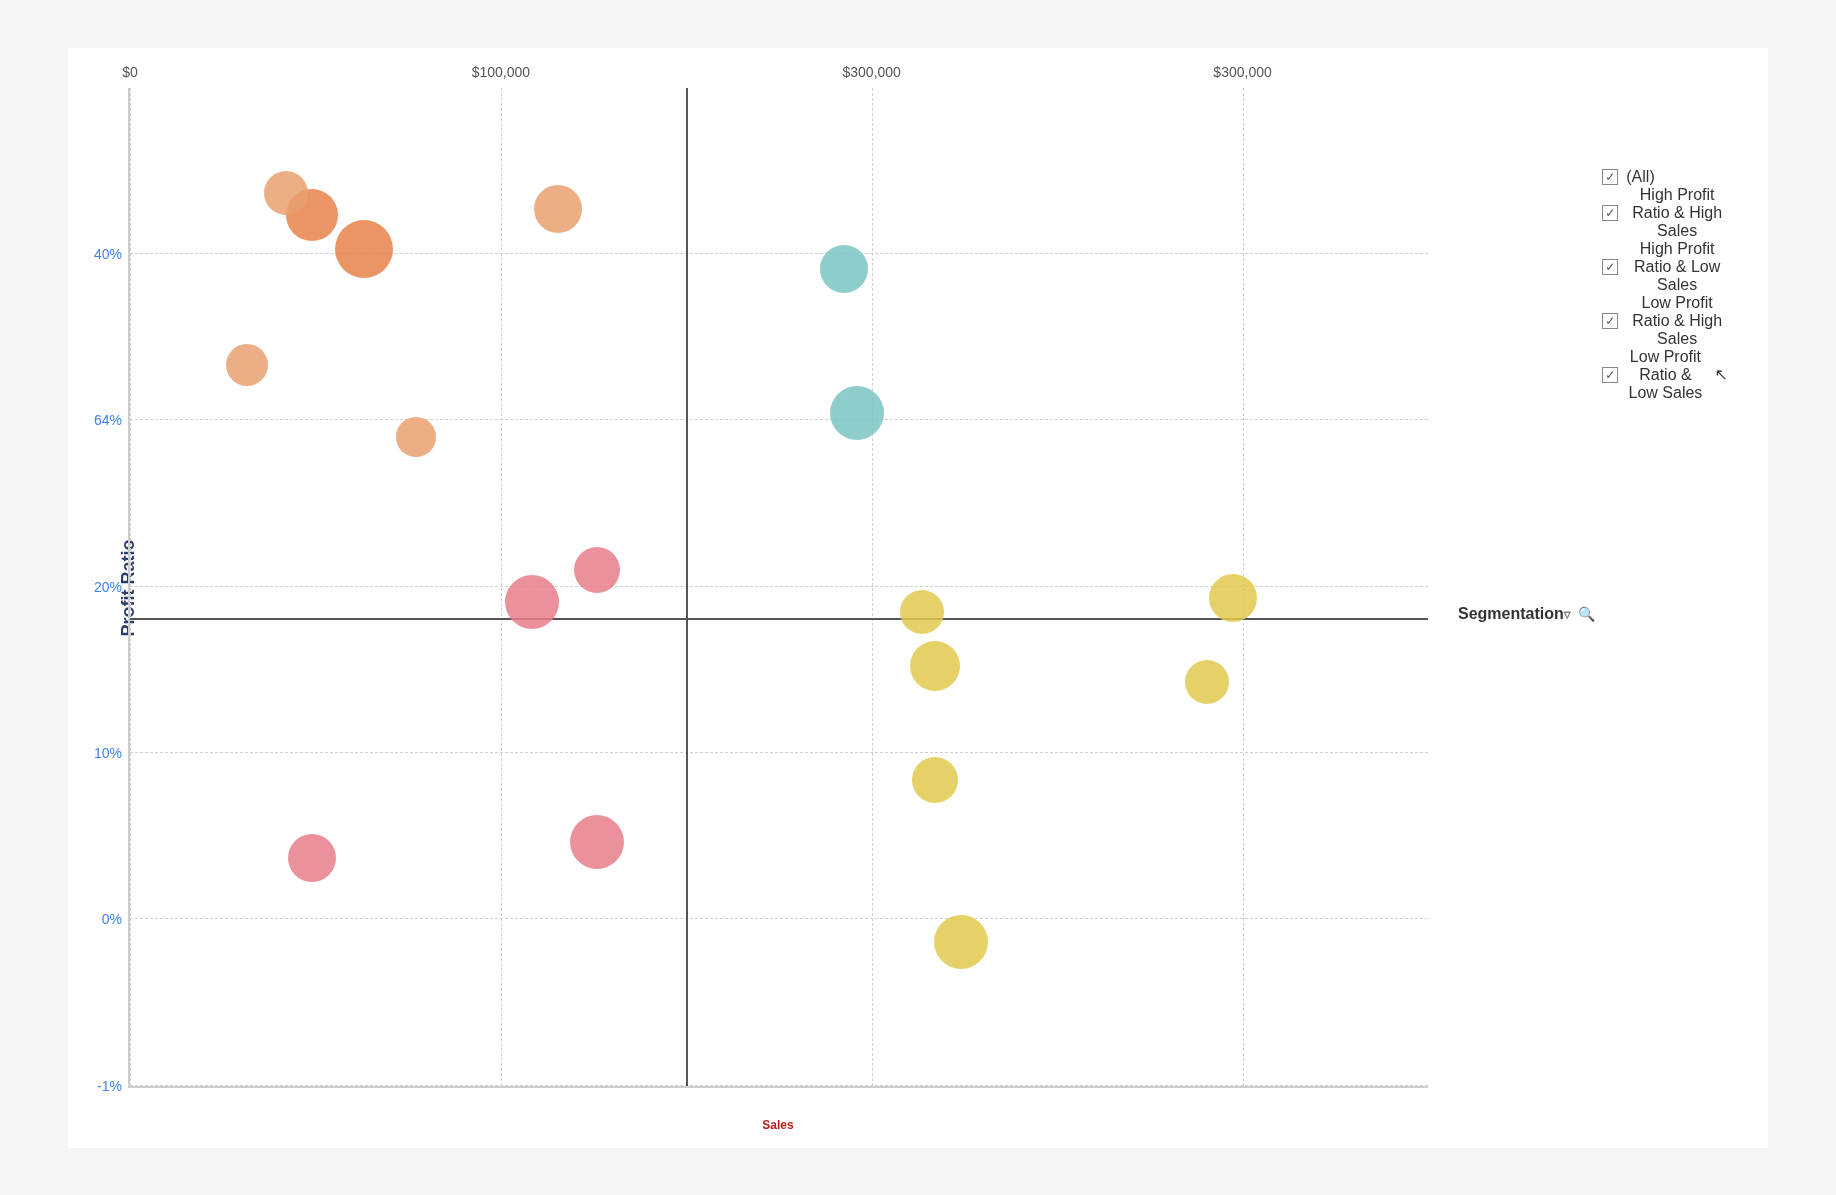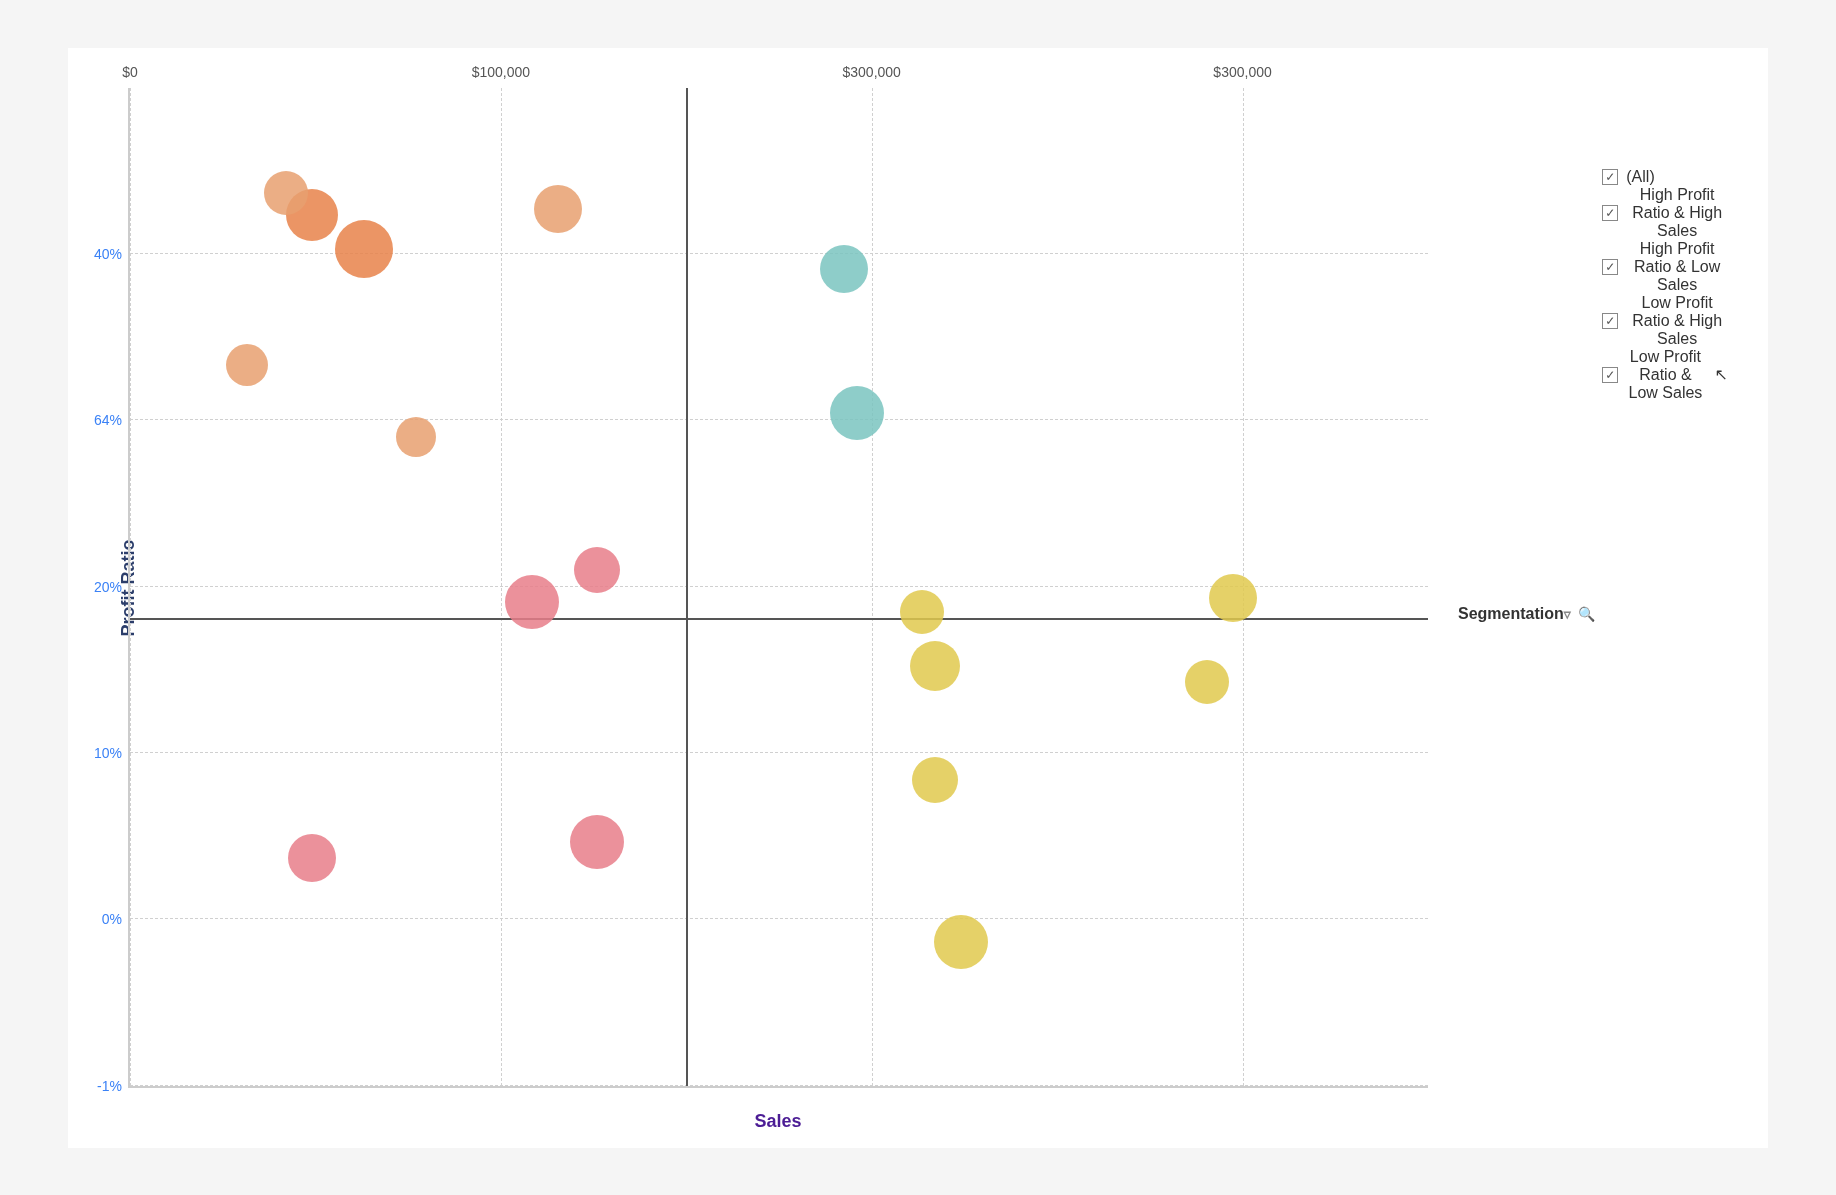--- a/index.html
+++ b/index.html
@@ -35,23 +35,23 @@
       font-size: 18px;
       font-weight: bold;
       color: #2c3e6b;
       white-space: nowrap;
     }
     .chart-title-x {
       position: absolute;
       bottom: -44px;
       left: 50%;
       transform: translateX(-50%);
-      font-size: 18px;
+      font-size: 12px;
       font-weight: bold;
-      color: #4c1d95;
+      color: #b91c1c;
       white-space: nowrap;
     }
     .plot-area {
       flex: 1;
       position: relative;
       border-left: 2px solid #ccc;
       border-bottom: 2px solid #ccc;
     }
     .grid-line-h {
       position: absolute;

